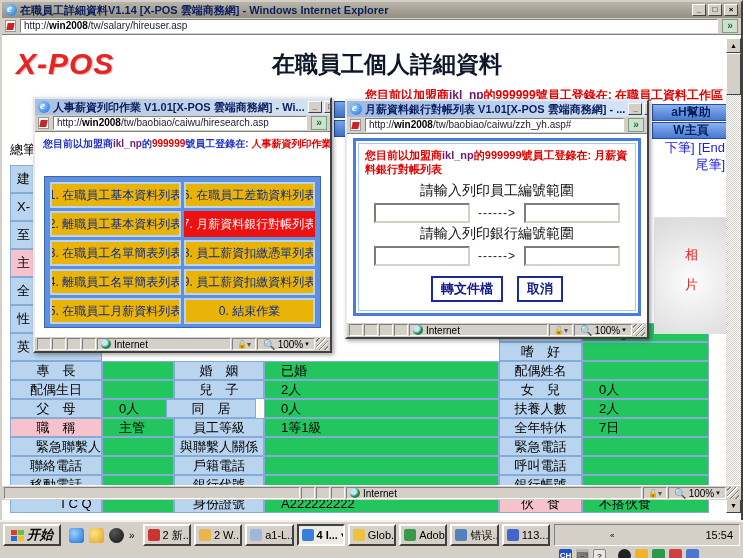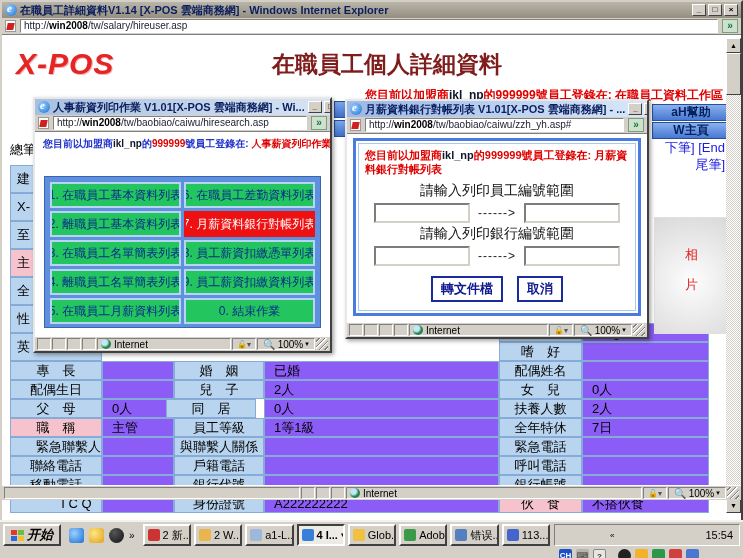--- a/index.html
+++ b/index.html
@@ -47,39 +47,39 @@
   
   #main-win { position:absolute; inset:0 0 28px 0; background:#fff;
     border:2px solid; border-color:#d4d0c8 #404040 #404040 #d4d0c8; }
   #main-title { background:linear-gradient(to bottom,#b9b5a9,#948f80); }
   #main-content { position:absolute; left:0; top:33px; right:0; bottom:15px; background:#fff;
     overflow:hidden; }
 
   #logo { position:absolute; left:14px; top:12px; font:italic 900 30px "Liberation Sans","DejaVu Sans",sans-serif;
     color:#e42525; letter-spacing:1px; text-shadow:1px 1px 0 #f8b0b0; }
   #page-title { position:absolute; left:220px; top:14px; width:330px; text-align:center;
-    font-size:23px; font-weight:bold; color:#7f1d1d; font-family:"Liberation Serif","DejaVu Serif",serif; }
+    font-size:23px; font-weight:bold; color:#0f172a; font-family:"Liberation Serif","DejaVu Serif",serif; }
   #main-login { position:absolute; right:18px; top:52px; font-size:12px; font-weight:bold;
     color:#e00000; white-space:nowrap; }
-  .login-user { color:#0f172a; }
+  .login-user { color:#701a75; }
 
   .tool-sliver { position:absolute; left:332px; width:14px; height:17px;
     background:linear-gradient(to bottom,#7aa6ea,#3f6fc8); border:1px solid #2a4f9a; }
   .side-btn { position:absolute; left:650px; width:78px; height:17px;
     background:linear-gradient(to bottom,#8ab2ee,#4878d2); border:1px solid #2a4f9a;
     color:#05205e; font-size:12px; font-weight:bold; text-align:center; line-height:15px; }
   #total-label { position:absolute; left:8px; top:106px; font-size:13px; color:#000; }
   #record-nav { position:absolute; right:16px; top:104px; text-align:right; font-size:13px;
     color:#1a1ae0; line-height:17px; white-space:pre; }
 
   .cell { position:absolute; height:19px; border:1px solid #86abd6; font-size:13px;
     color:#000; overflow:hidden; white-space:nowrap; }
   .lbl { background:#b9d4ee; text-align:center; }
   .lbl.pink { background:#f6c2cc; }
-  .val { background:#8b5cf6; padding-left:9px; }
+  .val { background:#22c55e; padding-left:16px; }
   .frag { height:28px; line-height:26px; }
 
   #photo-box { position:absolute; left:652px; top:182px; width:75px; height:117px;
     background:radial-gradient(circle at 50% 55%,#fdfdfd,#d9d9d9); border:1px solid #e0e0e0;
     color:#e02020; font-size:13px; text-align:center; padding-top:22px; line-height:30px; }
 
   
   #vscroll { position:absolute; right:0; top:3px; width:15px; bottom:0;
     background:repeating-conic-gradient(#fff 0 25%,#d4d0c8 0 50%) 0 0/2px 2px; }
   .sbtn { position:absolute; left:0; width:15px; height:15px; background:#d4d0c8;
@@ -94,21 +94,21 @@
   .pw-title-inactive { background:linear-gradient(to right,#a8c0e0,#d8e4f4); }
   .pw-title-active { background:linear-gradient(to right,#9cb8e4,#d8e8fa); }
   .pw-content { position:absolute; left:0; right:0; top:33px; bottom:15px; background:#fff;
     overflow:hidden; }
   .pw-login { font-size:10px; font-weight:bold; padding:5px 6px 2px 8px; white-space:nowrap; }
   .blue-text { color:#2233cc; } .red-text { color:#e00000; }
 
   #p1-menu-wrap { position:absolute; left:9px; right:9px; top:44px; bottom:8px;
     background:#5e90dd; border:1px solid #3a64b0; padding:5px; }
   #p1-menu { display:grid; grid-template-columns:1fr 1fr; grid-auto-rows:26px; gap:3px; height:100%; }
-  .menu-btn { background:#22c55e; border:2px solid #b8d4f5; color:#0a2a8c; font-size:12px;
+  .menu-btn { background:#eab308; border:2px solid #b8d4f5; color:#0a2a8c; font-size:12px;
     display:flex; align-items:center; justify-content:center; white-space:nowrap; overflow:hidden; }
   .menu-btn.hl { background:#ee1111; color:#fff; border-color:#ee1111; }
 
   #p2-frame { position:absolute; left:6px; right:6px; top:4px; bottom:6px;
     border:3px solid #4a7ce0; padding:2px; }
   #p2-inner { height:100%; border:1px solid #a8c8f0; padding:2px 4px; }
   #p2-login { font-size:11px; font-weight:bold; color:#e00000; line-height:14px;
     margin:2px 8px 6px 2px; width:272px; }
   .p2-label { text-align:center; font-size:14px; color:#111; margin-top:2px; }
   .p2-row { display:flex; align-items:center; justify-content:center; gap:8px; margin:3px 0 2px; }

